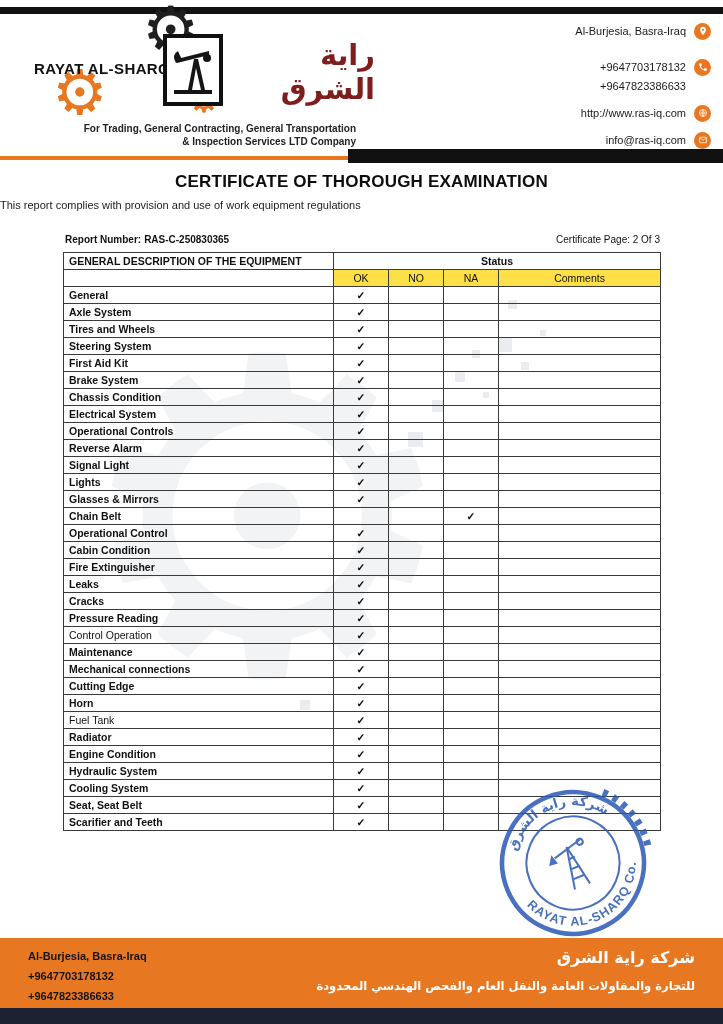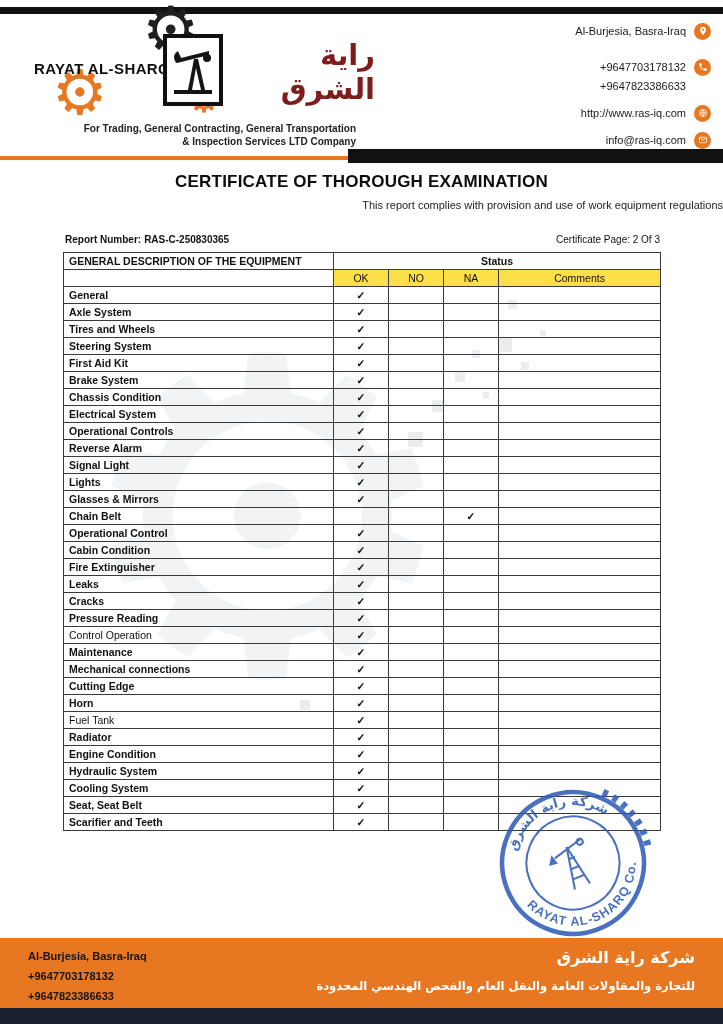--- a/index.html
+++ b/index.html
@@ -38,21 +38,21 @@
   .contact-icon svg{width:10px;height:10px;}
   .contact-icon.empty{background:transparent;}
 
   
   .bar-orange{position:absolute;left:0;top:156px;width:348px;height:4px;background:#E87722;}
   .bar-black{position:absolute;left:348px;top:149px;width:375px;height:14px;background:#111111;}
 
   
   .title{position:absolute;left:0;top:172px;width:723px;text-align:center;
          font-size:17px;font-weight:800;color:#0d0d0d;letter-spacing:.2px;}
-  .subtitle{position:absolute;left:0;top:199px;width:723px;text-align:right;
+  .subtitle{position:absolute;left:0;top:199px;width:723px;text-align:left;
             font-size:11px;color:#1c1c1c;}
   .report-left{position:absolute;left:65px;top:234px;font-size:10px;font-weight:700;color:#111;}
   .report-left .val{margin-left:3px;}
   .report-right{position:absolute;right:63px;top:234px;font-size:10px;color:#111;}
 
   
   .watermark{position:absolute;left:70px;top:300px;font-size:440px;line-height:1;
              color:rgba(125,138,158,0.10);z-index:0;pointer-events:none;}
   .wm-dots{position:absolute;left:0;top:0;z-index:0;pointer-events:none;}
   .wm-dots i{position:absolute;background:rgba(125,138,158,0.16);display:block;}

